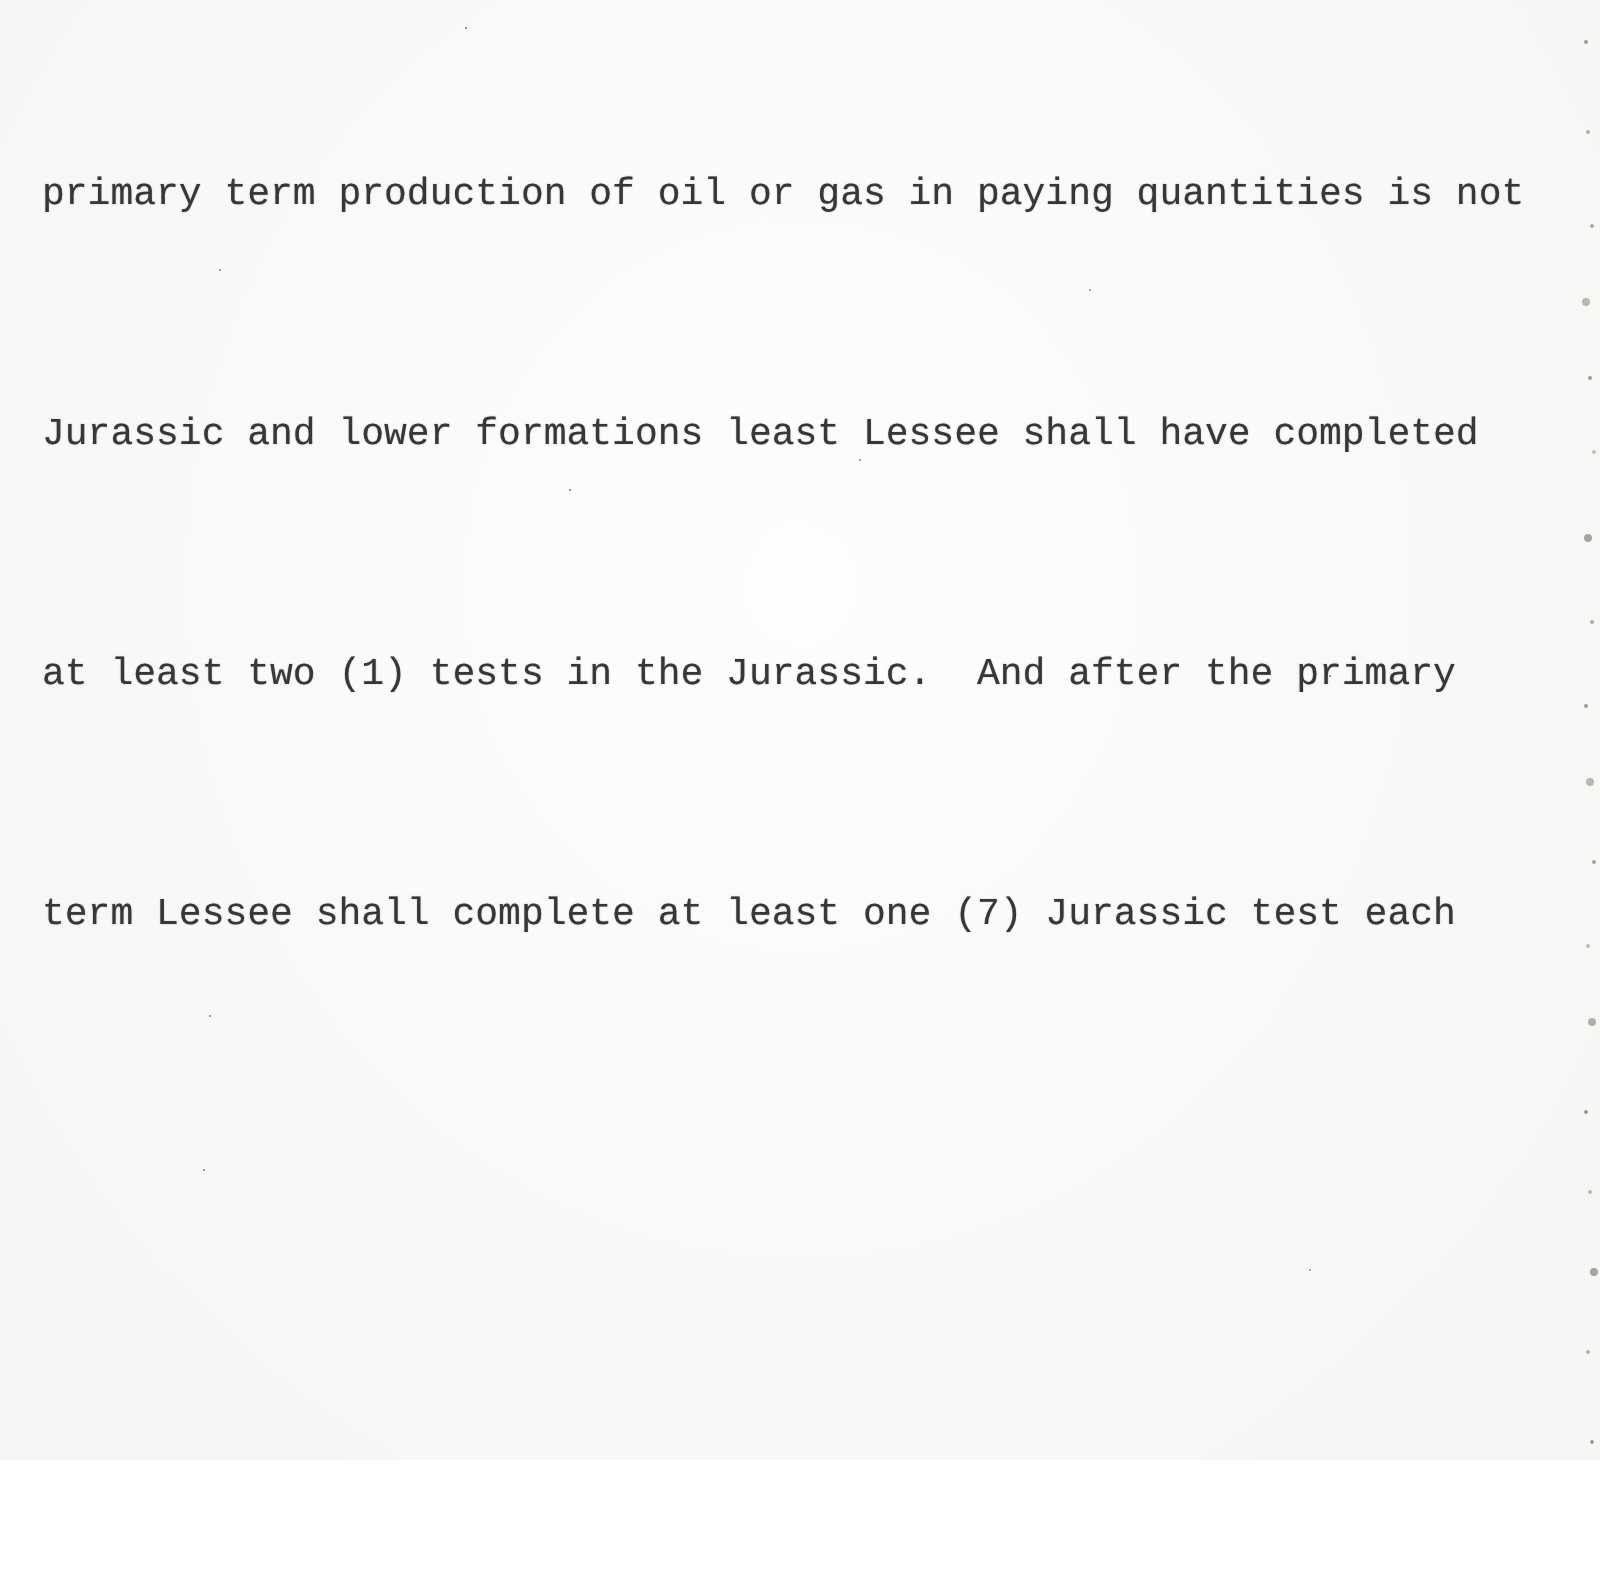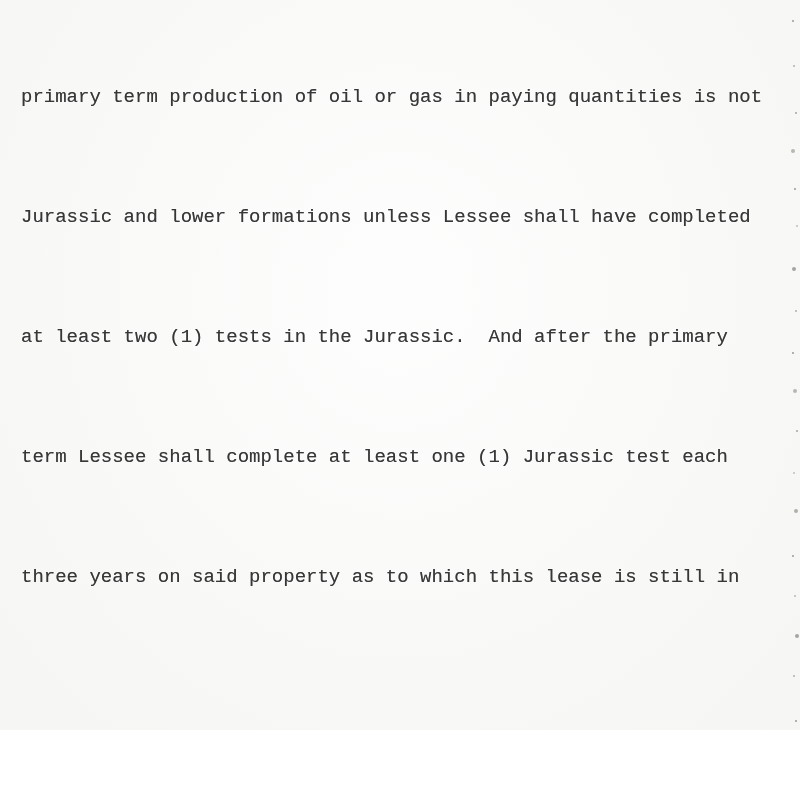--- a/index.html
+++ b/index.html
@@ -98,24 +98,23 @@
       radial-gradient(circle 1px at 10px 753px, #a0a09a 50%, transparent 51%);
   }
 </style>
 </head>
 <body>
 
 <div class="page">
   <div class="body-noise"></div>
   <div class="text-block">
     <div class="text-line">primary term production of oil or gas in paying quantities is not</div>
-    <div class="text-line">Jurassic and lower formations unless Lessee shall have completed</div>
+    <div class="text-line">Jurassic and lower formations least Lessee shall have completed</div>
     <div class="text-line">at least two (1) tests in the Jurassic.  And after the primary</div>
-    <div class="text-line">term Lessee shall complete at least one (1) Jurassic test each</div>
-    <div class="text-line">three years on said property as to which this lease is still in</div>
+    <div class="text-line">term Lessee shall complete at least one (7) Jurassic test each</div>
     
     
     
     
     
     
     
     
     
     

